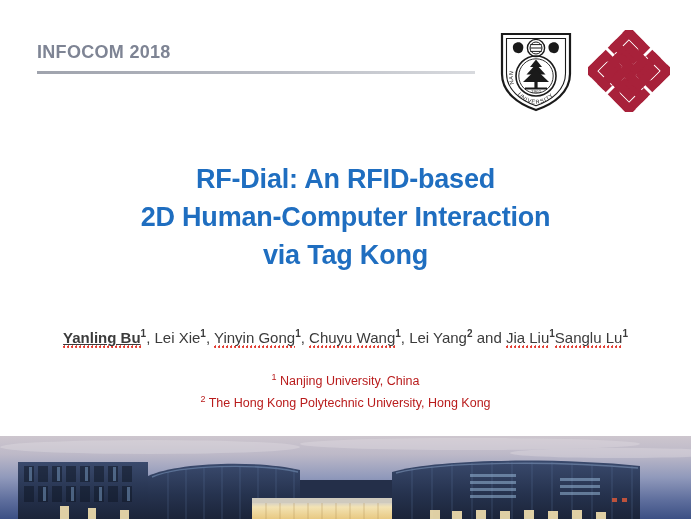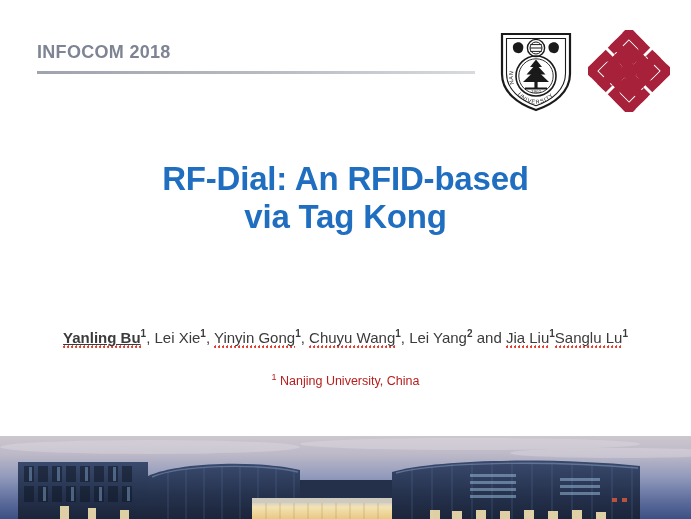--- a/index.html
+++ b/index.html
@@ -62,21 +62,21 @@
   }
 
   
   #title-block {
     position: absolute;
     left: 0;
     top: 160px;
     width: 691px;
     text-align: center;
     color: #1f6ec0;
-    font-size: 33px;
+    font-size: 27px;
     font-weight: bold;
     line-height: 38px;
     letter-spacing: -0.2px;
   }
   #title-block .tline { display: block; white-space: nowrap; }
 
   
   #authors {
     position: absolute;
     left: 0;
@@ -196,29 +196,31 @@
           <path d="M58 58 H44 A7 7 0 0 1 44 44 H58"></path>
           <path d="M24 58 V44 A7 7 0 0 1 38 44 V58"></path>
         </g>
       </svg>
     </div>
 
   </div>
 
   <div id="title-block">
     <span class="tline">RF-Dial: An RFID-based</span>
+    <span class="tline">2D Human-Computer Interaction</span>
     <span class="tline">via Tag Kong</span>
   </div>
 
   <div id="authors">
     <span class="lead spell"><span>Yanling Bu</span></span><sup>1</sup><span>, </span><span>Lei Xie</span><sup>1</sup><span>, </span><span class="spell">Yinyin Gong</span><sup>1</sup><span>, </span><span class="spell">Chuyu Wang</span><sup>1</sup><span>, </span><span>Lei Yang</span><sup>2</sup><span> and </span><span class="spell">Jia Liu</span><sup>1</sup><span></span><span class="spell">Sanglu Lu</span><sup>1</sup>
   </div>
 
   <div id="affiliations">
     <span class="aline"><sup>1</sup> <span>Nanjing University, China</span></span>
+    <span class="aline"><sup>2</sup> <span>The Hong Kong Polytechnic University, Hong Kong</span></span>
   </div>
 
   <div id="photo-band" title="Dusk photo of a modern glass building with two curved towers and a lit podium">
     <svg viewBox="0 0 691 83" width="691" height="83" preserveAspectRatio="none" aria-hidden="true">
       <defs>
         <linearGradient id="sky" x1="0" y1="0" x2="0" y2="1">
           <stop offset="0%" stop-color="#cdc6ce"></stop>
           <stop offset="22%" stop-color="#bdb9c8"></stop>
           <stop offset="50%" stop-color="#9099bb"></stop>
           <stop offset="78%" stop-color="#5d6d9c"></stop>

